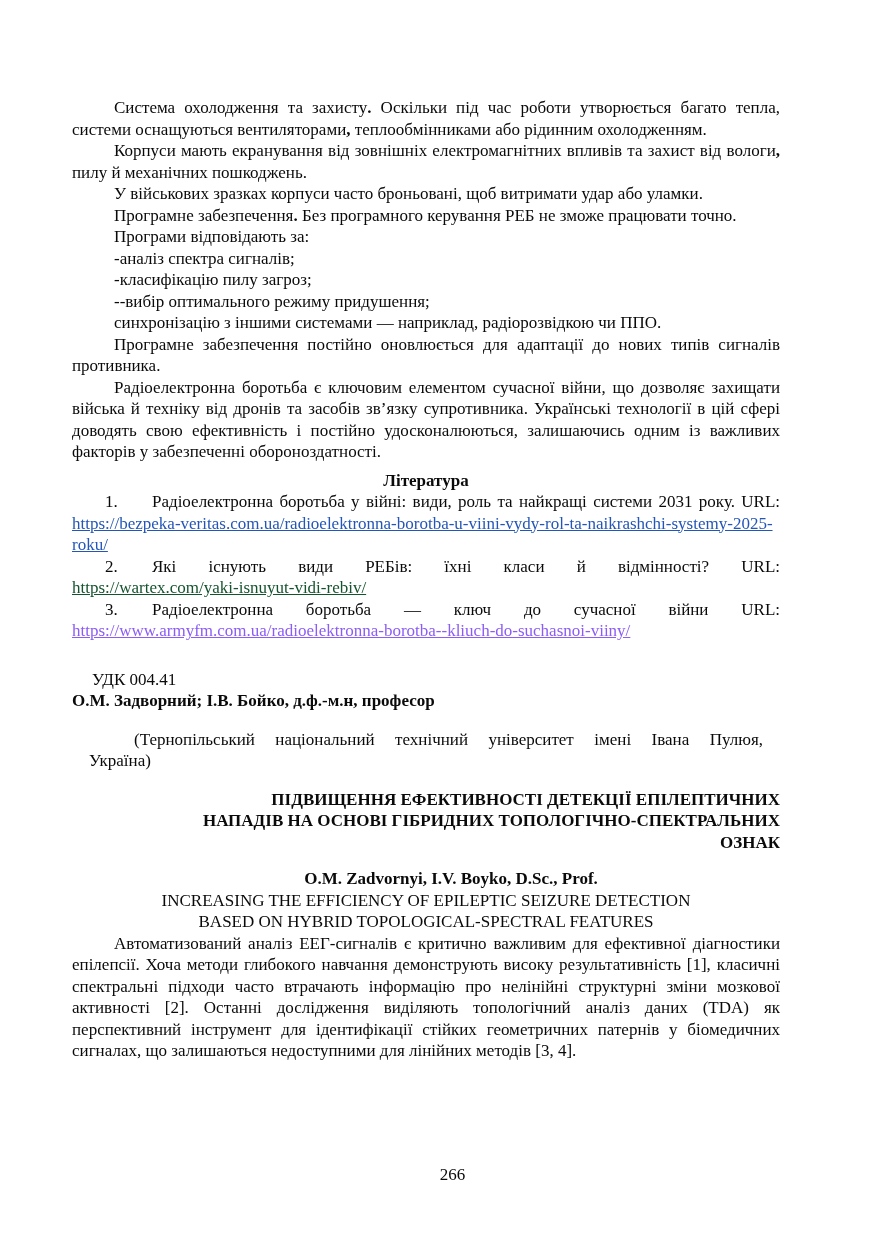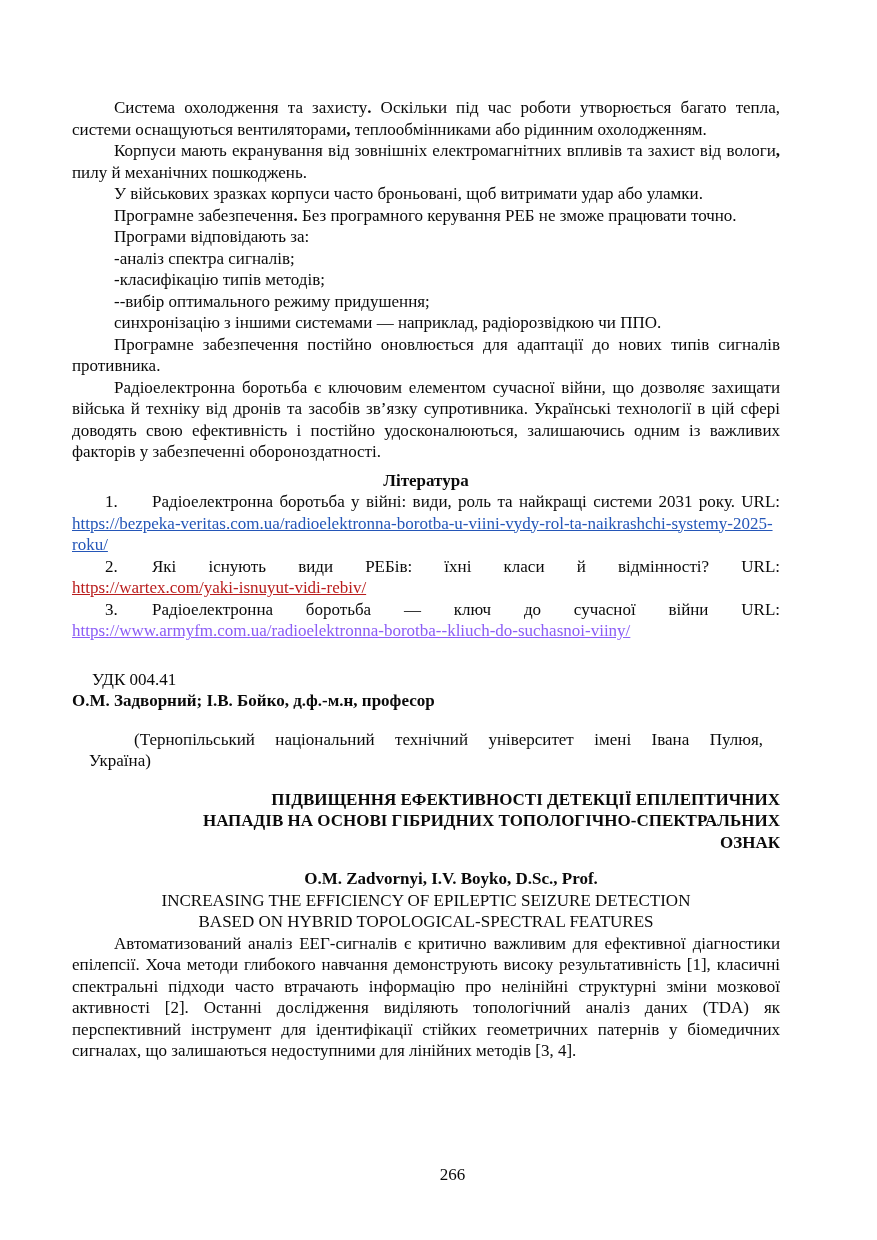--- a/index.html
+++ b/index.html
@@ -30,32 +30,32 @@
 
 <div class="content">
 
   <div>
       <p class="para"><span>Система охолодження та захисту</span><span class="b">.</span><span> Оскільки під час роботи утворюється багато тепла, системи оснащуються вентиляторами</span><span class="b">,</span><span> теплообмінниками або рідинним охолодженням.</span></p>
       <p class="para"><span>Корпуси мають екранування від зовнішніх електромагнітних впливів та захист від вологи</span><span class="b">,</span><span> пилу й механічних пошкоджень.</span></p>
       <p class="para"><span>У військових зразках корпуси часто броньовані, щоб витримати удар або уламки.</span></p>
       <p class="para"><span>Програмне забезпечення</span><span class="b">.</span><span> Без програмного керування РЕБ не зможе працювати точно.</span></p>
       <p class="para"><span>Програми відповідають за:</span></p>
       <p class="para"><span>-аналіз спектра сигналів;</span></p>
-      <p class="para"><span>-класифікацію типів методів;</span></p>
+      <p class="para"><span>-класифікацію пилу загроз;</span></p>
       <p class="para"><span>--вибір оптимального режиму придушення;</span></p>
       <p class="para"><span>синхронізацію з іншими системами — наприклад, радіорозвідкою чи ППО.</span></p>
       <p class="para"><span>Програмне забезпечення постійно оновлюється для адаптації до нових типів сигналів противника.</span></p>
       <p class="para"><span>Радіоелектронна боротьба є ключовим елементом сучасної війни, що дозволяє захищати війська й техніку від дронів та засобів зв’язку супротивника. Українські технології в цій сфері доводять свою ефективність і постійно удосконалюються, залишаючись одним із важливих факторів у забезпеченні обороноздатності.</span></p>
     </div>
 
   <p class="lit-heading">Література</p>
 
   <div>
       <p class="ref"><span class="ref-num">1.</span><span>Радіоелектронна боротьба у війні: види, роль та найкращі системи 2031 року. URL: </span><a class="link" href="#" style="color: rgb(36, 86, 184);">https://bezpeka-veritas.com.ua/radioelektronna-borotba-u-viini-vydy-rol-ta-naikrashchi-systemy-2025-roku/</a></p>
-      <p class="ref"><span class="ref-num">2.</span><span>Які існують види РЕБів: їхні класи й відмінності? URL:</span><br><a class="link" href="#" style="color: #b91c1c; font-family: Liberation Serif, serif;">https://wartex.com/yaki-isnuyut-vidi-rebiv/</a></p>
+      <p class="ref"><span class="ref-num">2.</span><span>Які існують види РЕБів: їхні класи й відмінності? URL:</span><br><a class="link" href="#" style="color: #14532d; font-family: Liberation Serif, serif;">https://wartex.com/yaki-isnuyut-vidi-rebiv/</a></p>
       <p class="ref"><span class="ref-num">3.</span><span>Радіоелектронна боротьба — ключ до сучасної війни URL:</span><br><a class="link" href="#" style="color: #8b5cf6;">https://www.armyfm.com.ua/radioelektronna-borotba--kliuch-do-suchasnoi-viiny/</a></p>
     </div>
 
   <p class="udc">УДК 004.41</p>
 
   <p class="authors-ua">О.М. Задворний; І.В. Бойко, д.ф.-м.н, професор</p>
 
   <p class="affiliation">(Тернопільський національний технічний університет імені Івана Пулюя,
 Україна)</p>
 

